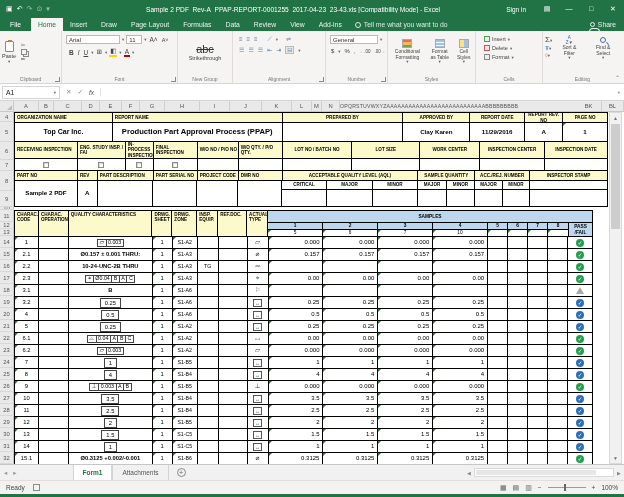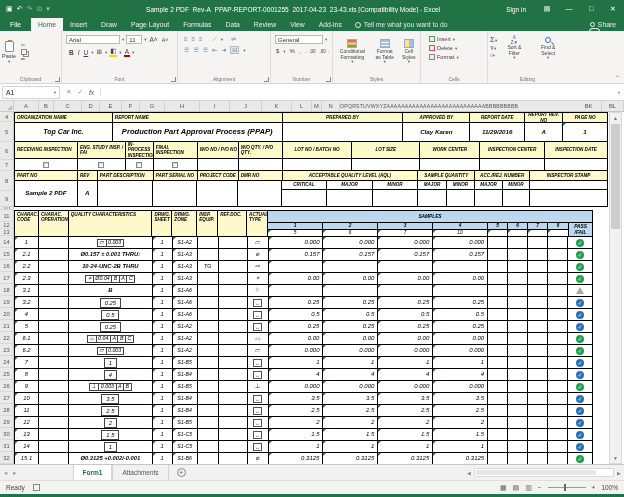--- a/index.html
+++ b/index.html
@@ -70,21 +70,21 @@
   .colheads { position:absolute; left:0; top:101px; width:624px; height:11px; background:#e9e9e9; border-bottom:1px solid #c8c8c8; display:flex; font-size:5.8px; color:#555; }
   .corner { width:14px; border-right:1px solid #c8c8c8; position:relative; }
   .corner::after { content:""; position:absolute; right:1px; bottom:1px; border-left:5px solid transparent; border-bottom:5px solid #bdbdbd; }
   .chcell { border-right:1px solid #cfcfcf; display:flex; align-items:center; justify-content:center; overflow:hidden; }
   .chpacked { flex:1; display:flex; align-items:center; overflow:hidden; font-size:5.2px; letter-spacing:.2px; white-space:nowrap; }
 
   
   .grid { position:absolute; left:0; top:112px; width:624px; height:352px; background:#fff; }
   .gutter { position:absolute; left:0; top:0; width:14px; }
   .gcell { background:#e9e9e9; border-right:1px solid #c8c8c8; border-bottom:1px solid #d8d8d8; font-size:5.8px; color:#555; display:flex; align-items:center; justify-content:center; overflow:hidden; }
-  .content { position:absolute; left:14px; top:0; width:594px;font-style:italic; }
+  .content { position:absolute; left:14px; top:0; width:594px; }
   .sec { border:1px solid #000; }
   .frow { display:flex; }
   .c { border-right:1px solid #000; display:flex; align-items:center; justify-content:center; text-align:center; overflow:hidden; position:relative; line-height:1.1; }
   .c:last-child { border-right:none; }
   .yl { background:#fcf9cb; font-weight:bold; font-size:4.6px; }
   .left { justify-content:flex-start; text-align:left; padding-left:2px; }
   .bb { border-bottom:1px solid #000; }
   .val7 { font-weight:bold; font-size:7px; }
   .val8 { font-weight:bold; font-size:7.6px; }
   .val6 { font-weight:bold; font-size:6.2px; }
@@ -208,20 +208,27 @@
         <span class="dd">▾</span>
       <span class="fbtn swatch-y">◧</span>
         <span class="dd">▾</span>
       <span class="fbtn swatch-r">A</span>
         <span class="dd">▾</span>
     </div>
     <div class="rglabel">Font</div>
     <div class="launcher"></div>
   </div>
 
+  <div class="rgroup" style="width:55px">
+    <div class="bigbtn" style="height:38px">
+      <span style="font-size:11px;color:#333;text-decoration:line-through">abc</span>
+      <span>Strikethrough</span>
+    </div>
+    <div class="rglabel">New Group</div>
+  </div>
 
   <div class="rgroup" style="width:93px">
     <div class="row" style="margin:3px 0 4px 4px;gap:4px">
       <span class="alico">≡</span>
       <span class="alico">≡</span>
       <span class="alico">≡</span>
       <span class="alico" style="margin-left:6px">⟋</span>
         <span class="dd">▾</span>
       <span class="alico" style="margin-left:4px">⇌</span>
     </div>

